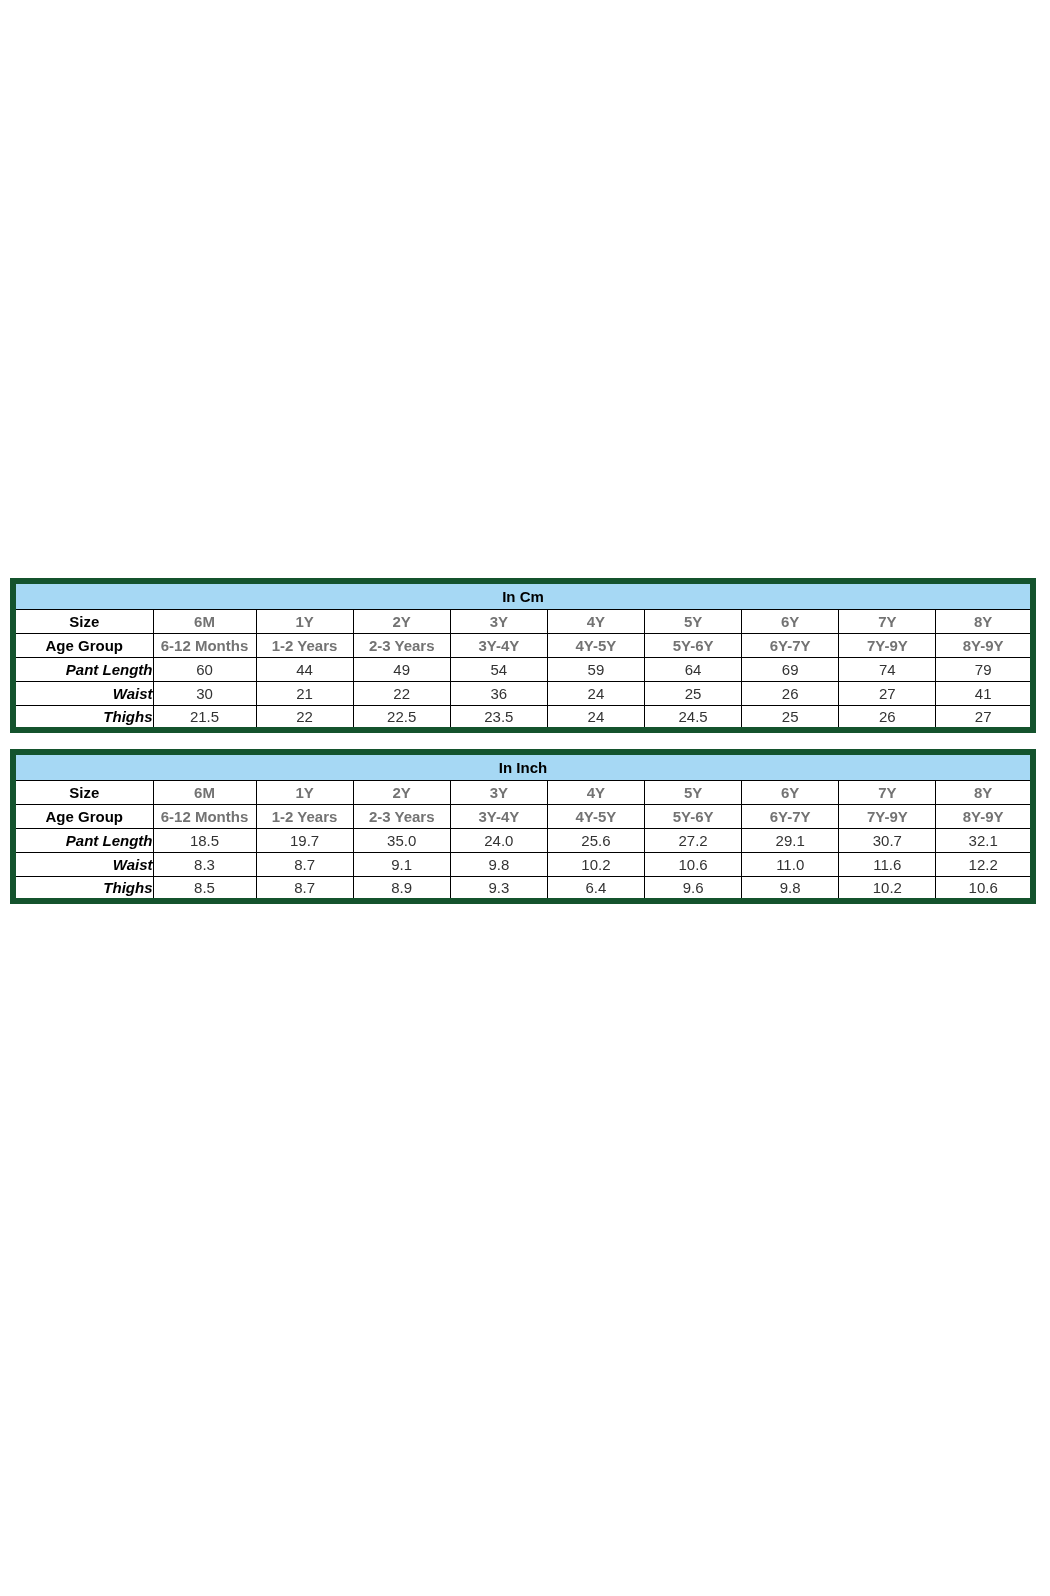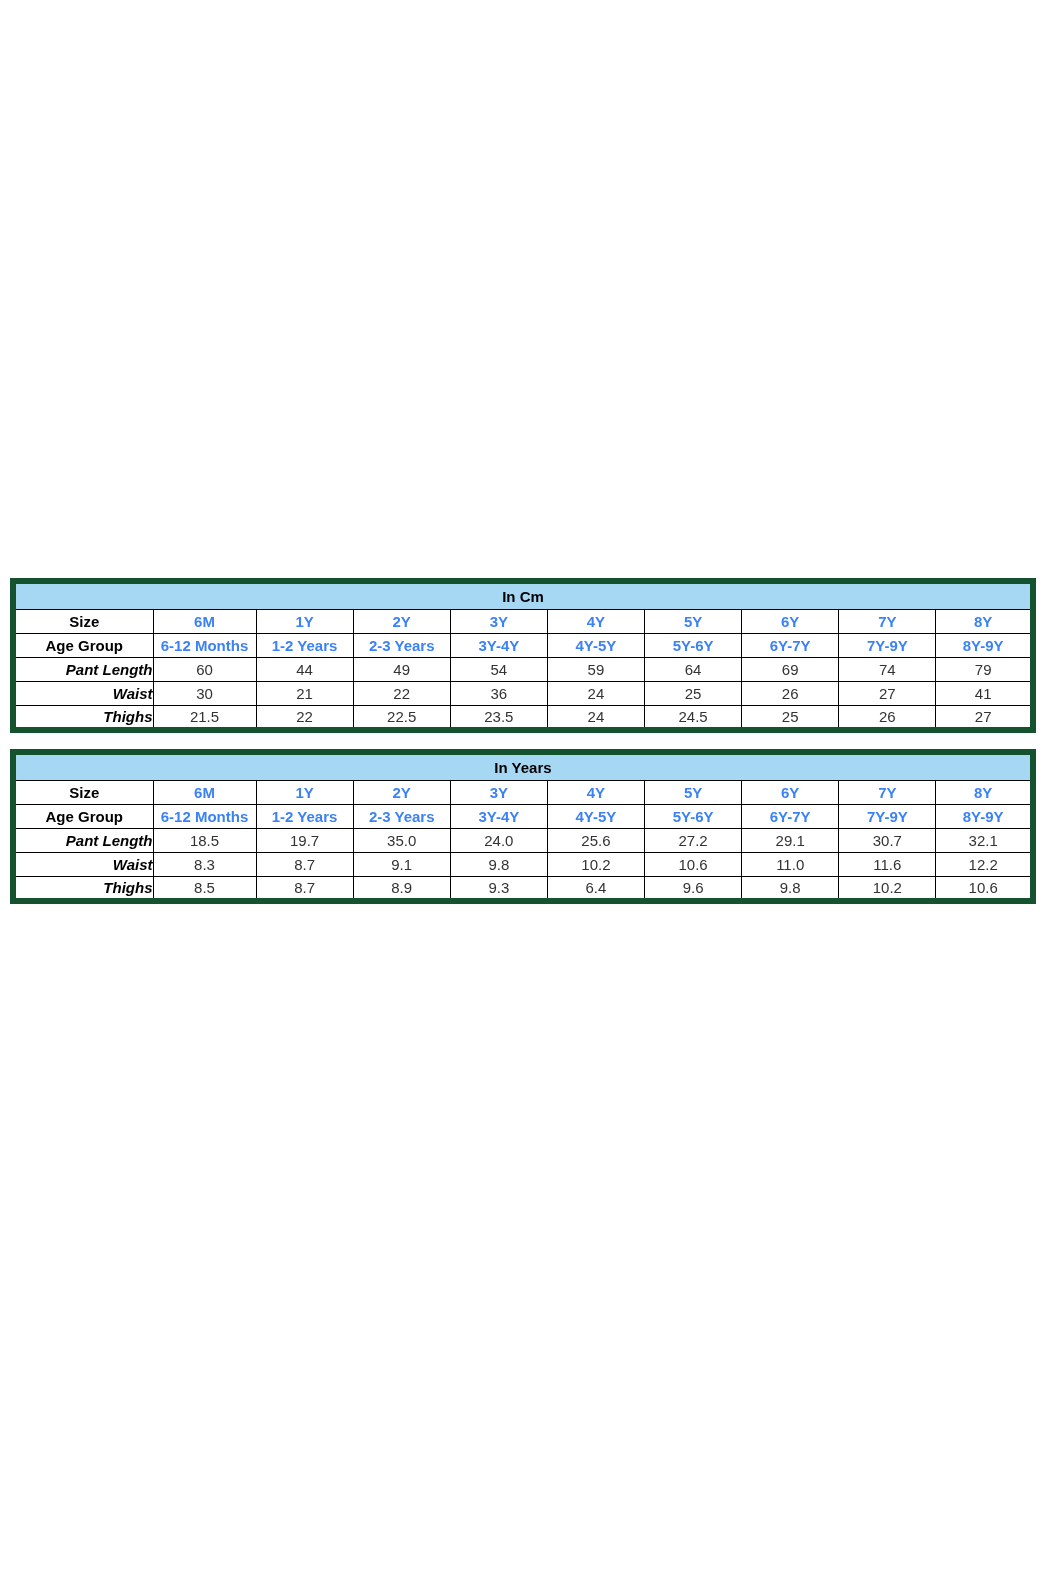--- a/index.html
+++ b/index.html
@@ -53,21 +53,21 @@
   td.row-label.center { text-align: center; }
   td.row-label.left   { text-align: right; padding-left: 8px; font-style: italic; }
 
   td.cell-value {
     text-align: center;
     vertical-align: middle;
     font-size: 15px;
   }
   td.cell-value.hdr {
     font-weight: bold;
-    color: #3b82f6;
+    color: #737373;
   }
   td.cell-value.num {
     font-weight: normal;
     color: #333333;
   }
   col.c-label { width: 140px; }
   col.c-first { width: 103px; }
 </style>
 </head>
 <body>
@@ -164,21 +164,21 @@
         <col>
         <col>
         <col>
         <col>
         <col>
         <col>
         <col>
     </colgroup>
     <thead>
       <tr>
-        <th class="table-title" colspan="10">In Years</th>
+        <th class="table-title" colspan="10">In Inch</th>
       </tr>
     </thead>
     <tbody>
         <tr class="body-row">
           <td class="row-label center">Size</td>
           <td class="cell-value hdr">6M</td>
           <td class="cell-value hdr">1Y</td>
           <td class="cell-value hdr">2Y</td>
           <td class="cell-value hdr">3Y</td>
           <td class="cell-value hdr">4Y</td>

